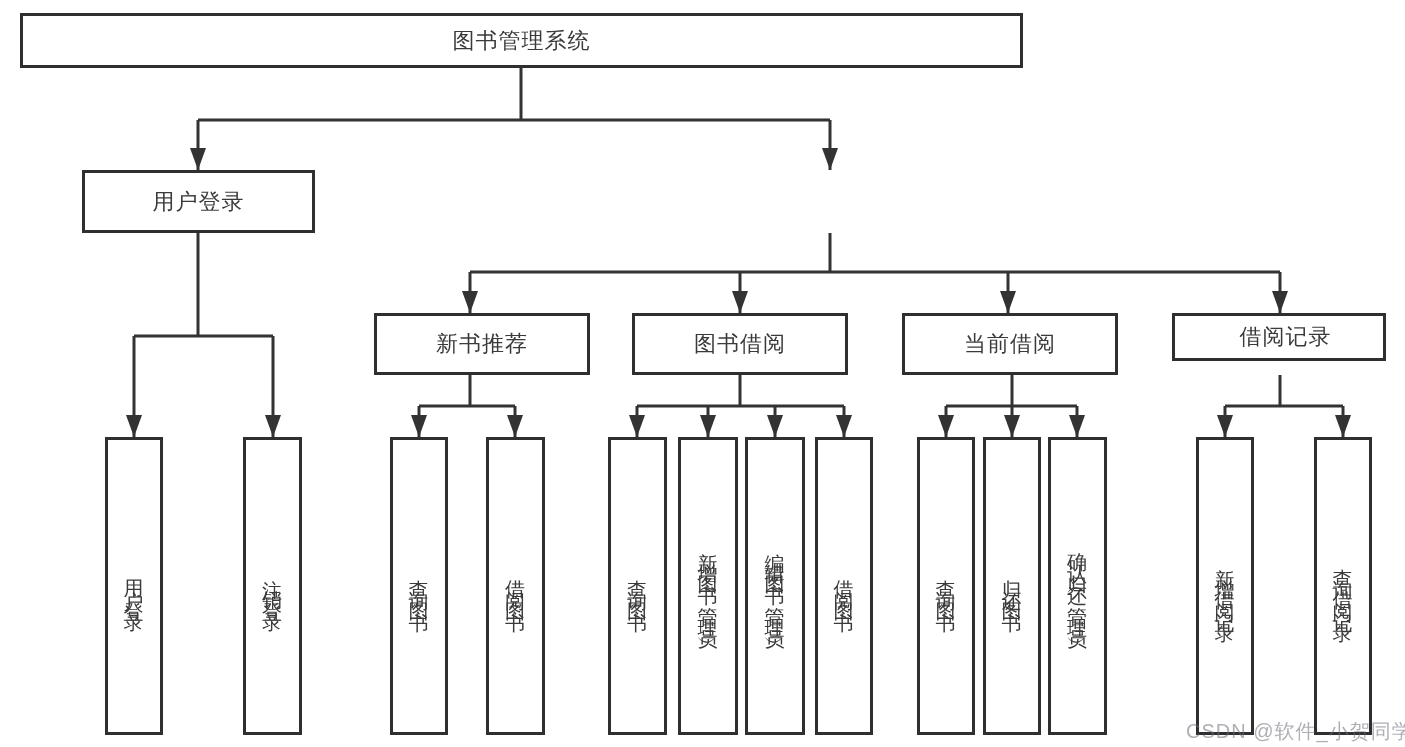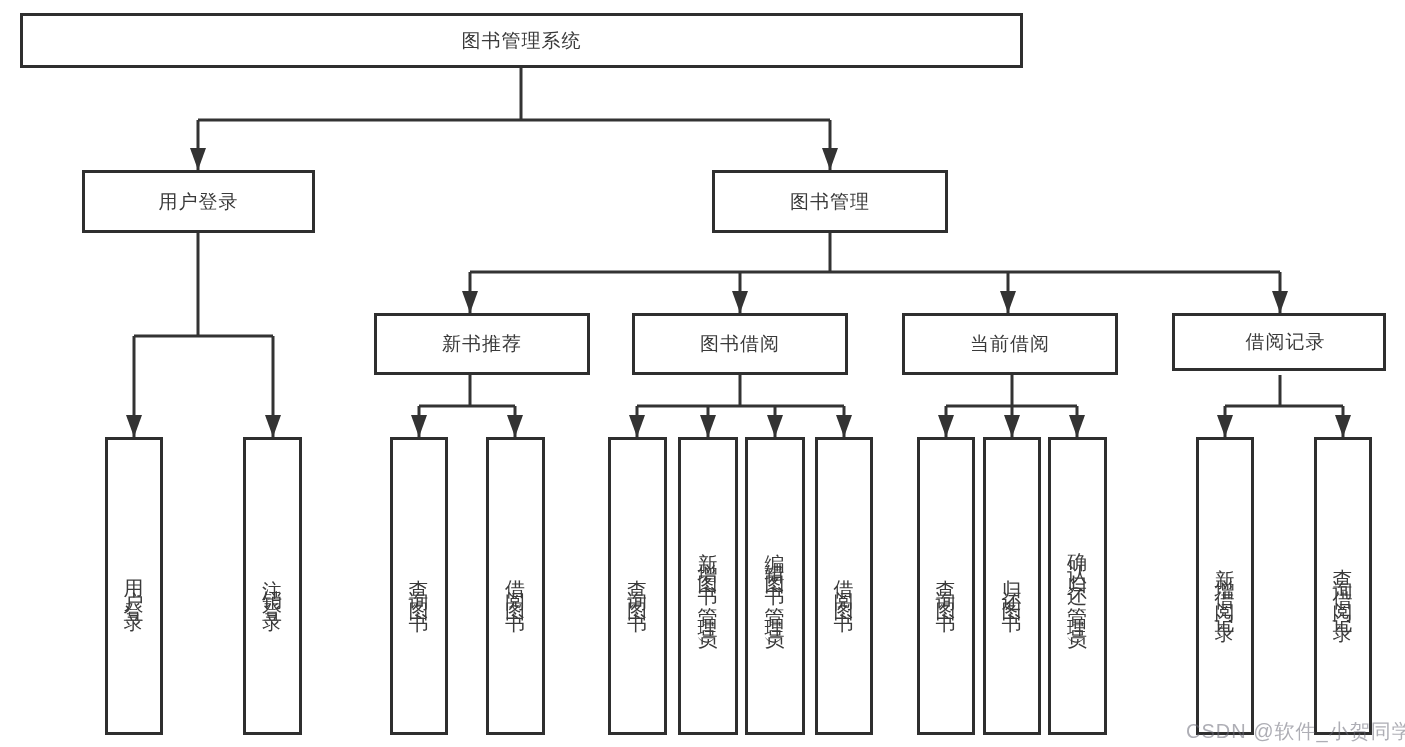--- a/index.html
+++ b/index.html
@@ -33,21 +33,21 @@
   }
   .connectors .arrhead { fill: var(--line); }
   .node {
     position: absolute;
     box-sizing: border-box;
     border: 3px solid var(--border);
     background: var(--bg);
     display: flex;
     align-items: center;
     justify-content: center;
-    font-size: 19px;
+    font-size: 22px;
     letter-spacing: 1px;
     color: var(--text);
     z-index: 2;
     text-align: center;
   }
   .leaf {
     position: absolute;
     top: 437px;
     height: 298px;
     box-sizing: border-box;
@@ -130,34 +130,31 @@
     <path class="cline" d="M1343,406 V437" marker-end="url(#arrow)"></path>
   </svg>
 
   <div class="node" style="left:20px; top:13px; width:1003px; height:55px;">
     <span>图书管理系统</span>
   </div>
 
   <div class="node" style="left:82px; top:170px; width:233px; height:63px;">
     <span>用户登录</span>
   </div>
-  <div class="node" style="left:712px; top:170px; width:236px; height:63px;">
-    <span>图书管理</span>
-  </div>
 
   <div class="node" style="left:362px; top:313px; width:216px; height:62px;margin-left:12px;">
     <span>新书推荐</span>
   </div>
   <div class="node" style="left:632px; top:313px; width:216px; height:62px;font-family:Liberation Mono, monospace;">
     <span>图书借阅</span>
   </div>
   <div class="node" style="left:902px; top:313px; width:216px; height:62px;">
     <span>当前借阅</span>
   </div>
-  <div class="node" style="left:1172px; top:313px; width:214px; height:58px;padding-left:13px;">
+  <div class="node" style="left:1172px; top:313px; width:214px; height:48px;padding-left:13px;">
     <span>借阅记录</span>
   </div>
 
   <div class="leaf" style="left:105px; width:58px;">
     <span class="vtext">用户登录</span>
   </div>
   <div class="leaf" style="left:243px; width:59px;">
     <span class="vtext">注销登录</span>
   </div>
 

